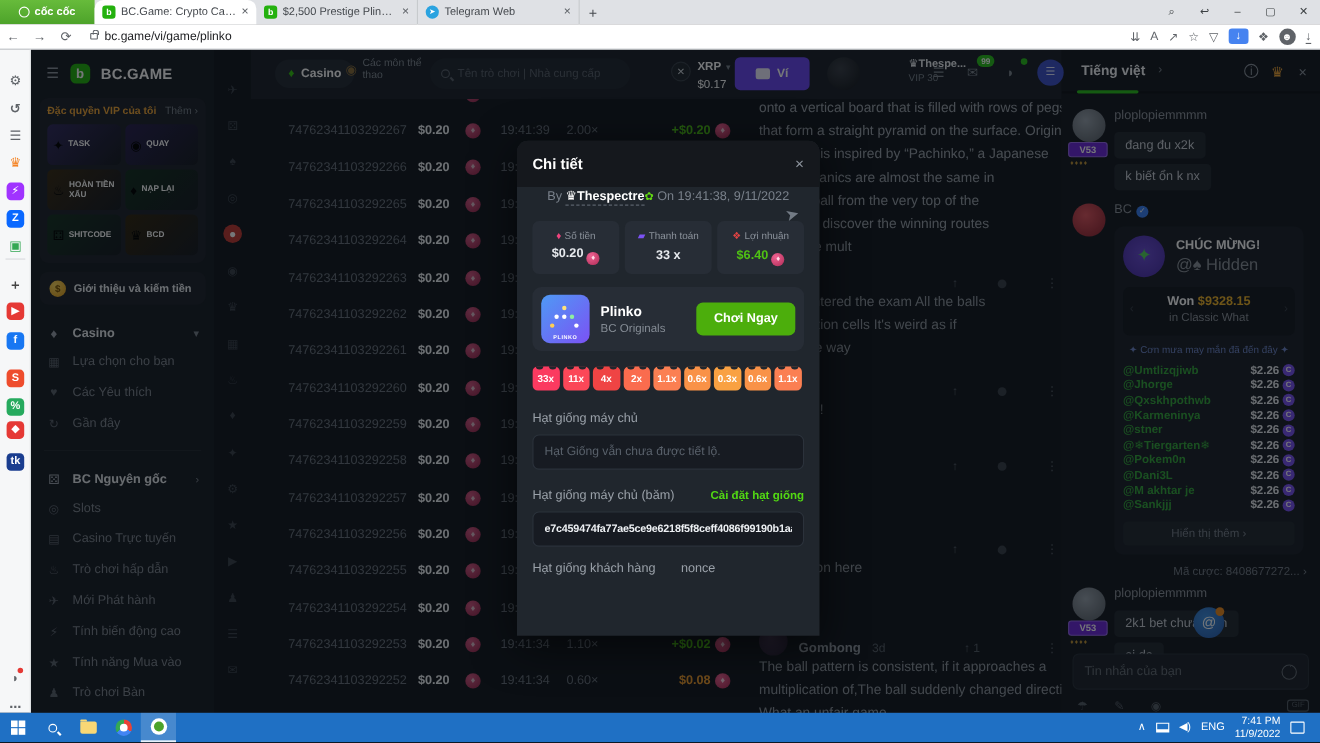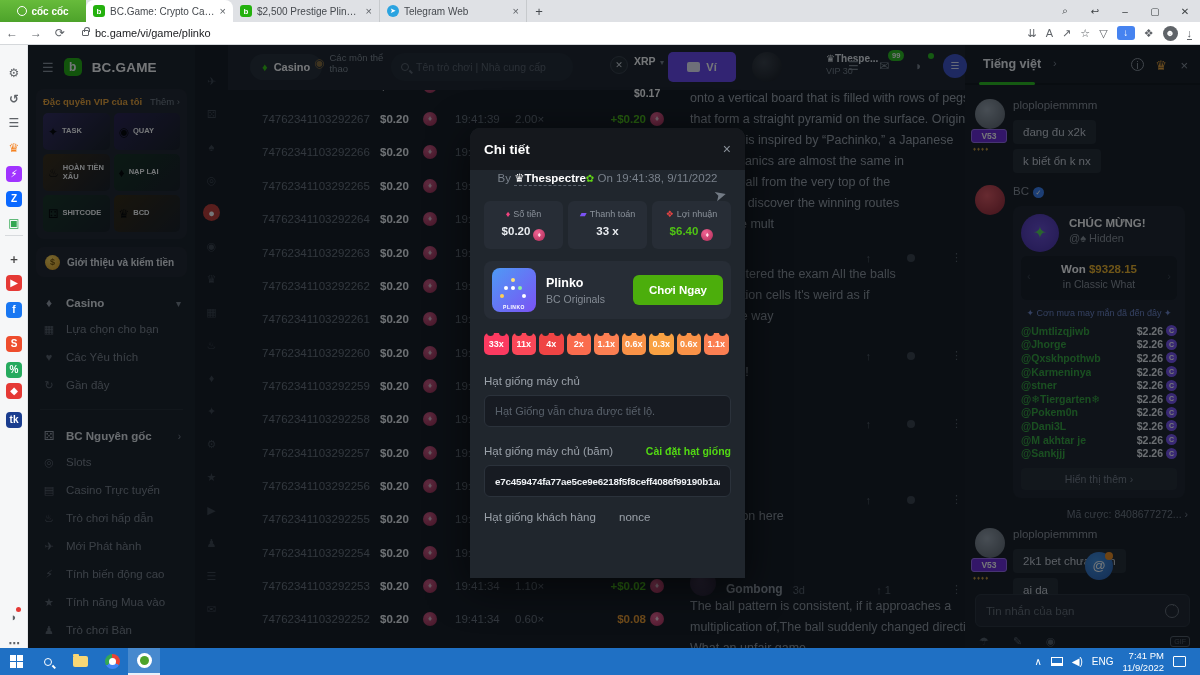--- a/index.html
+++ b/index.html
@@ -79,21 +79,21 @@
   .hsports{position:absolute;left:86px;top:7px;width:70px;display:flex;align-items:center;gap:5px;}
   .hsports .bico{color:#6b7027;font-size:12px;color:#8a6d3b;}
   .hsports .t{color:#848b94;font-size:9.5px;line-height:1.2;}
   .hsearch{position:absolute;left:163px;top:8px;width:182px;height:28px;background:#232932;border-radius:15px;display:flex;align-items:center;gap:7px;padding:0 10px;}
   .mag{width:8px;height:8px;border:1.5px solid #5b636d;border-radius:50%;position:relative;flex:none;}
   .mag::after{content:"";position:absolute;left:7px;top:7px;width:4px;height:1.5px;background:#5b636d;transform:rotate(45deg);}
   .hsearch .ph{color:#59616b;font-size:10.5px;white-space:nowrap;}
   .hcur{position:absolute;left:382px;top:6px;display:flex;gap:6px;}
   .xrpico{width:18px;height:18px;background:#23292f;border:1px solid #394049;border-radius:50%;color:#cfd4da;font-size:9px;text-align:center;line-height:17px;margin-top:5px;}
   .hcur .cc{color:#fff;font-size:10.5px;font-weight:bold;}
-  .hcur .cv{color:#fff;font-size:10.5px;font-weight:bold;margin-top:18px;}
+  .hcur .cv{color:#fff;font-size:10.5px;font-weight:normal;margin-top:2px;}
   .hcur .dd{color:#79818b;font-size:8px;}
   .hwallet{position:absolute;left:440px;top:7px;width:68px;height:30px;background:#6b48f2;border-radius:5px;display:flex;align-items:center;justify-content:center;gap:6px;color:#fff;font-size:11px;font-weight:bold;}
   .wic{width:13px;height:10px;background:#fff;border-radius:2px;opacity:0.9;}
   .havatar{position:absolute;left:524px;top:7px;width:30px;height:30px;border-radius:50%;background:radial-gradient(circle at 40% 35%,#3a3f47,#14171c);}
   .huser{position:absolute;left:560px;top:8px;margin-left:38px;}
   .huser .n{color:#e8ebef;font-size:10px;font-weight:bold;}
   .huser .v{color:#79818b;font-size:9px;margin-top:2px;}
   .hico{position:absolute;top:14px;color:#7e868f;font-size:12px;}
   .badge99{position:absolute;left:660px;top:5px;background:#2bbf1b;color:#fff;font-size:7.5px;font-weight:bold;border-radius:7px;padding:1px 4px;z-index:2;}
   .belldotg{position:absolute;left:700px;top:8px;width:6px;height:6px;background:#2bbf1b;border-radius:50%;z-index:2;}
@@ -179,21 +179,21 @@
   .mav{position:absolute;left:10px;top:0;width:30px;height:30px;border-radius:50%;background:radial-gradient(circle at 40% 35%,#9aa3ad,#596068);}
   .mav.red{background:radial-gradient(circle at 40% 35%,#e0565f,#8d2330);}
   .mname{color:#8d939b;font-size:11.5px;height:16px;}
   .mname .vtick{display:inline-block;width:11px;height:11px;background:#3b82f6;border-radius:50%;color:#fff;font-size:7px;text-align:center;line-height:11px;vertical-align:0px;margin-left:4px;}
   .vbadge{position:absolute;left:6px;top:30px;width:36px;height:14px;background:#6d28d9;border:1px solid #9a6cf0;border-radius:3px;color:#fff;font-size:8.5px;font-weight:bold;text-align:center;line-height:13px;}
   .vstars{position:absolute;left:8px;top:47px;font-size:6px;color:#c09437;letter-spacing:1px;}
   .bubble{display:inline-block;background:#242a32;border-radius:4px;padding:6px 10px;color:#c7ccd3;font-size:11.5px;margin-top:5px;margin-right:100%;white-space:nowrap;}
   .ccard{margin-top:5px;width:172px;background:#1d222a;border-radius:8px;padding:8px;position:relative;}
   .ccircle{position:absolute;left:8px;top:8px;width:38px;height:38px;border-radius:50%;background:radial-gradient(circle at 50% 45%,#6d4fd8,#4a2fa8);color:#58d65e;font-size:16px;text-align:center;line-height:38px;}
   .ccard .ct1{margin-left:48px;color:#fff;font-size:11.5px;font-weight:bold;padding-top:3px;}
-  .ccard .ct2{margin-left:48px;color:#8d939b;font-size:11px;margin-top:3px;}
+  .ccard .ct2{margin-left:48px;color:#8d939b;font-size:15px;margin-top:3px;}
   .wonbox{margin-top:12px;background:#171b22;border-radius:6px;height:44px;text-align:center;padding-top:7px;position:relative;}
   .wonbox .w1{font-size:11.5px;color:#fff;font-weight:bold;}
   .wonbox .w1 .amtg{color:#f0b429;}
   .wonbox .w2{font-size:10.5px;color:#8d939b;margin-top:3px;}
   .wonbox .chevl,.wonbox .chevr{position:absolute;top:14px;color:#3a414a;font-size:11px;}
   .chevl{left:6px;}.chevr{right:6px;}
   .rainline{margin-top:8px;text-align:center;color:#6f86c9;font-size:9px;}
   .winners{margin-top:6px;}
   .wrow{display:flex;justify-content:space-between;align-items:center;height:13.6px;}
   .wrow .wn{color:#35a63c;font-size:10.5px;font-weight:bold;white-space:nowrap;overflow:hidden;}

